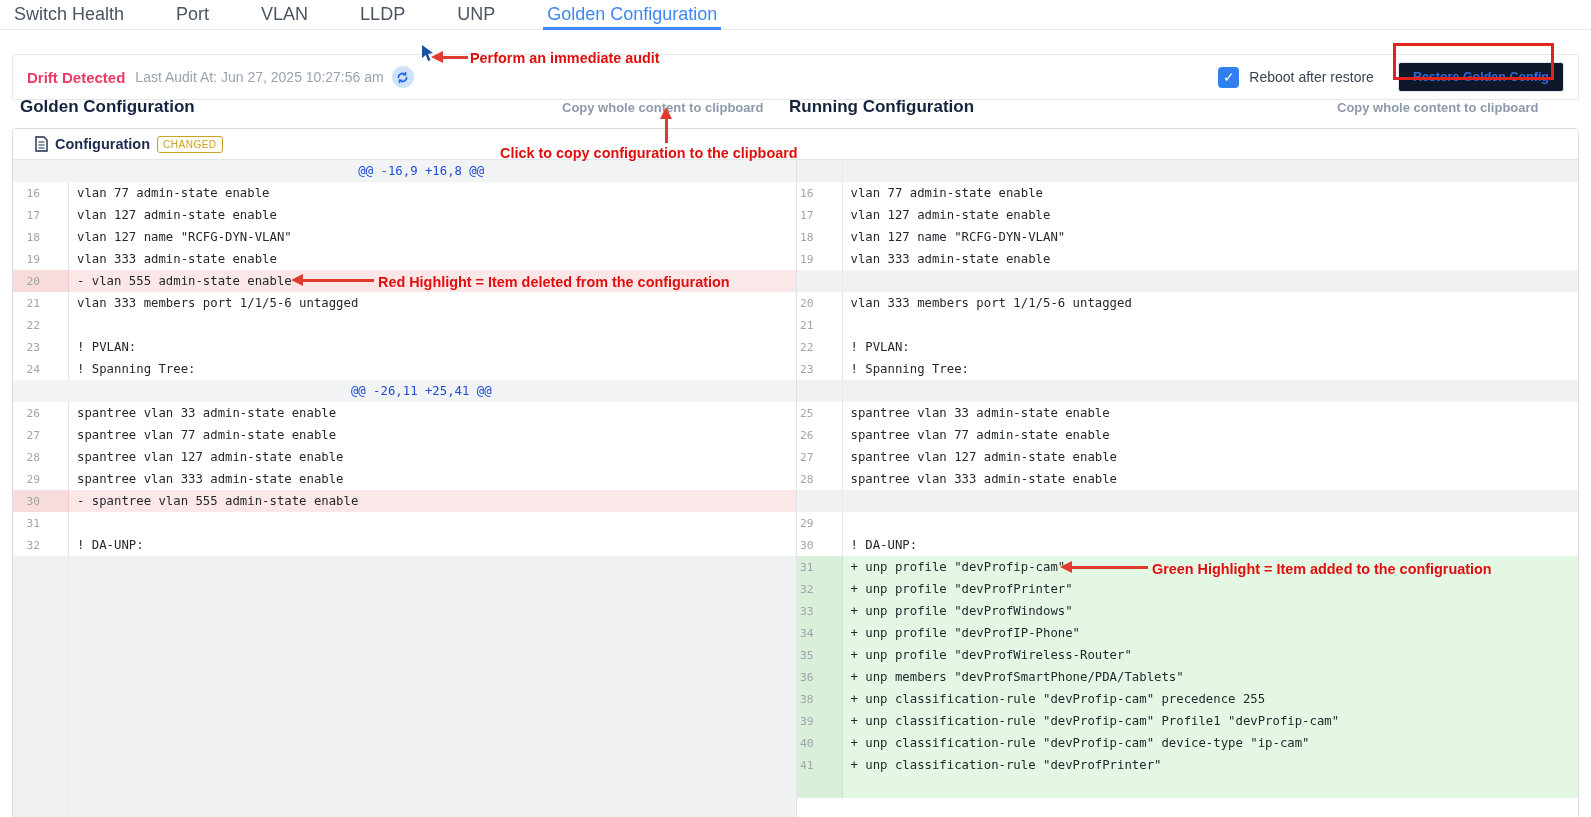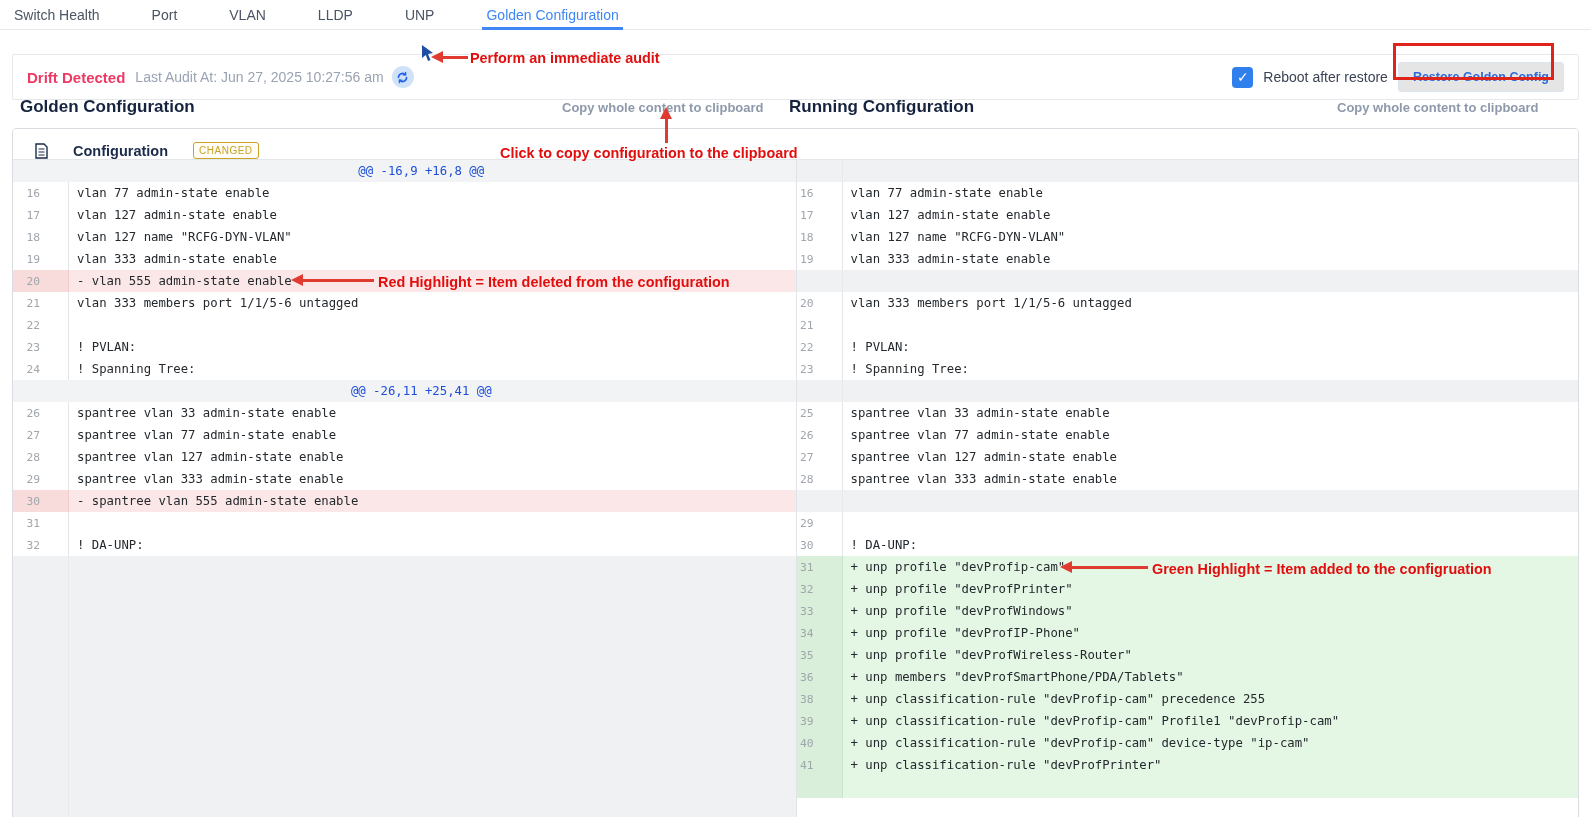--- a/index.html
+++ b/index.html
@@ -3,56 +3,56 @@
 <meta charset="utf-8">
 <style>
   * { margin:0; padding:0; box-sizing:border-box; }
   html,body { width:1591px; height:817px; background:#fff; overflow:hidden;
               font-family:"Liberation Sans", sans-serif; }
   body { position:relative; }
 
   
   .tabbar { position:absolute; top:0; left:0; right:0; height:30px; display:flex;
             align-items:center; padding-left:14px; gap:52px; border-bottom:1px solid #e7e9ec; background:#fff; }
-  .tab { font-size:14px; color:#4b5563; cursor:pointer; position:relative; height:30px;
+  .tab { font-size:18px; color:#4b5563; cursor:pointer; position:relative; height:30px;
          display:flex; align-items:center; white-space:nowrap; }
   .tab.active { color:#3f86f6; }
   .tab.active::after { content:""; position:absolute; left:-4px; right:-4px; bottom:0; height:3px; background:#3f86f6; }
 
   
   .audit-card { position:absolute; left:12px; right:12px; top:54px; height:46px;
                 border:1px solid #e6e8eb; border-radius:2px; background:#fff;
                 display:flex; align-items:center; padding:0 14px; }
   .drift { color:#ee3965; font-weight:bold; font-size:15px; margin-right:10px; white-space:nowrap; }
   .last-audit { color:#9aa3b2; font-size:14px; white-space:nowrap; }
   .audit-btn { width:22px; height:22px; border-radius:50%; background:#cfe2f8; margin-left:8px;
                display:flex; align-items:center; justify-content:center; cursor:pointer; position:relative; }
   .cursor-glyph { position:absolute; left:420px; top:44px; }
   .right-cluster { margin-left:auto; display:flex; align-items:center; gap:10px; }
   .checkbox { width:21px; height:21px; border-radius:4px; background:#2f80ed; color:#fff;
               display:flex; align-items:center; justify-content:center; font-size:14px; cursor:pointer; }
-  .reboot-label { font-size:14px; color:#3a4354; }
-  .restore-btn { font-size:12.5px; font-weight:bold; color:#2f6bdb; background:#e5e5e5;
+  .reboot-label { font-size:14px; color:#3a4354; margin-right:14px; }
+  .restore-btn { font-size:12.5px; font-weight:bold; color:#2f6bdb; background:#0f172a;
                  border:1px solid #dbe4ef; border-radius:3px; padding:7px 14px; cursor:pointer; white-space:nowrap; }
   .red-rect { position:absolute; left:1393px; top:43px; width:161px; height:37px;
               border:3px solid #e0231b; pointer-events:none; z-index:5; }
 
   
   .col-head { position:absolute; top:95px; height:24px; display:flex; align-items:center; }
   .col-title { font-size:17px; font-weight:bold; color:#15233f; }
   .copy-link { font-size:13px; font-weight:600; color:#8e99ab; cursor:pointer; white-space:nowrap; }
   #gc-title { left:20px; } #gc-copy { left:562px; }
   #rc-title { left:789px; } #rc-copy { left:1337px; }
 
   
   .diff-panel { position:absolute; left:12px; right:12px; top:128px; bottom:-8px;
                 border:1px solid #d9dde2; border-radius:4px; background:#fff; overflow:hidden;
                 display:flex; flex-direction:column; }
-  .diff-head { height:31px; border-bottom:1px solid #e4e7ea; display:flex; align-items:flex-end;
-               padding-left:22px; gap:25px; background:#fff; flex:0 0 auto; }
+  .diff-head { height:31px; border-bottom:1px solid #e4e7ea; display:flex; align-items:center;
+               padding-left:22px; gap:7px; background:#fff; flex:0 0 auto; }
   .diff-title { font-size:14.5px; font-weight:600; color:#1b2b4b; }
   .badge { font-size:10px; letter-spacing:0.5px; color:#c9a227; border:1px solid #c9a227;
            border-radius:3px; padding:2px 5px; background:#fffdf5; }
   .diff-body { flex:1; display:flex; }
   .pane { width:50%; overflow:hidden; }
   .pane.right { border-left:1px solid #e0e3e7; }
 
   .drow { height:22px; display:flex; align-items:center; font-family:"DejaVu Sans Mono", monospace;
           font-size:12.3px; color:#24292e; white-space:pre; }
   .drow .gut { flex:0 0 56px; text-align:right; padding-right:28px; color:#a0a6ad; font-size:11.3px;

